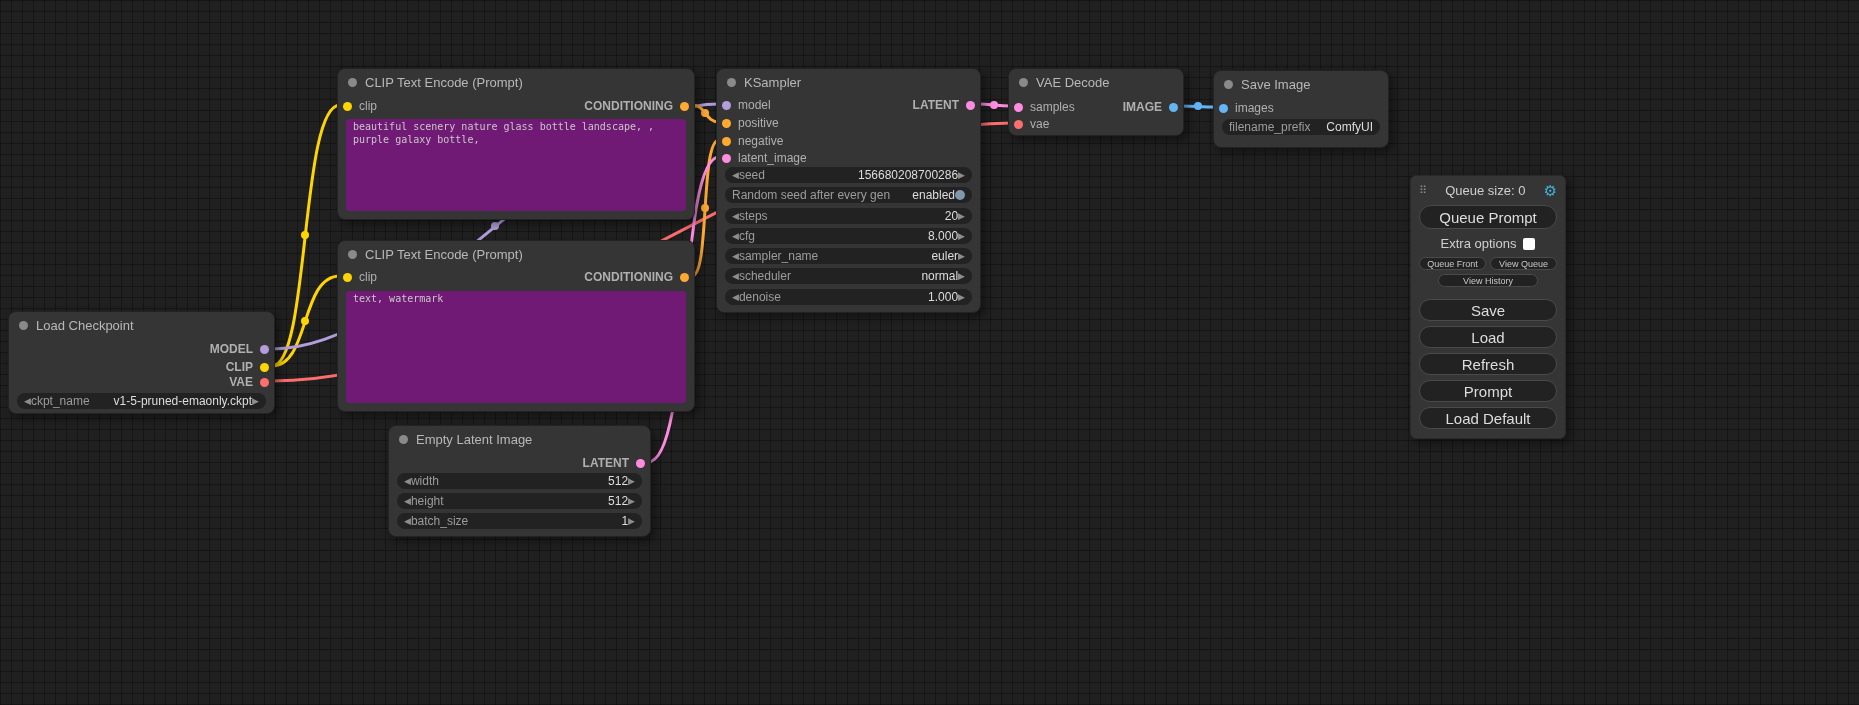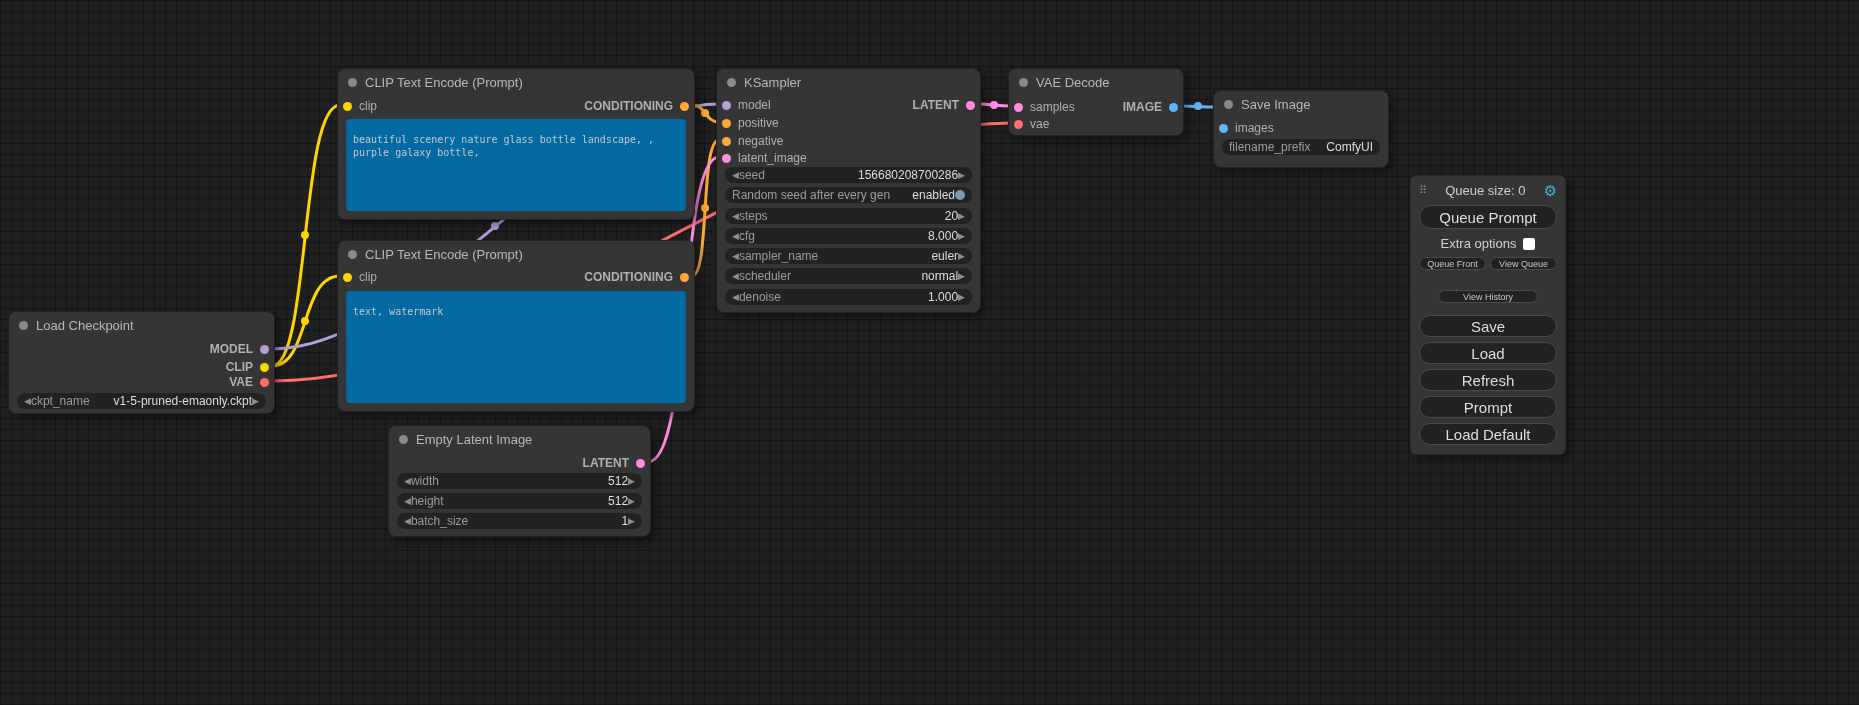--- a/index.html
+++ b/index.html
@@ -47,22 +47,22 @@
     display:flex; align-items:center; gap:0;
     padding:0 7px; font-size:12px; line-height:16px; white-space:nowrap;
   }
   .wlabel { color:#9c9c9c; }
   .wvalue { margin-left:auto; color:#ddd; }
   .warrow { color:#8d8d8d; font-size:9px; line-height:16px; }
   .toggle-knob { width:10px; height:10px; border-radius:50%; background:#7f98ad; flex:none; }
 
   .textarea {
     position:absolute; left:8px; right:8px; bottom:8px;
-    background:#0369a1; border-radius:4px;
-    padding:14px 7px;
+    background:#701a75; border-radius:4px;
+    padding:1px 7px;
     font-family:"DejaVu Sans Mono", monospace;
     font-size:10px; line-height:13px; color:#c8c8c8;
     white-space:pre-wrap; overflow:hidden;
   }
 
   .queue-panel {
     position:absolute; left:1410px; top:175px; width:156px; z-index:3;
     background:#353535; border:1px solid #2a2a2a; border-radius:6px;
     box-shadow:4px 4px 10px rgba(0,0,0,.45);
     padding:3px 8px 9px;
@@ -79,21 +79,21 @@
   }
   .qp-btn.big { height:24px; font-size:15px; margin-top:4px; }
   .qp-extra { display:flex; align-items:center; justify-content:center; gap:7px; margin-top:7px; font-size:13px; color:#cfcfcf; }
   .qp-checkbox { width:12px; height:12px; background:#fff; border-radius:2px; cursor:pointer; }
   .qp-smallrow { display:flex; gap:4px; margin-top:6px; }
   .qp-small {
     flex:1; height:13px; background:#222; color:#c8c8c8;
     border:1px solid #4a4a4a; border-radius:8px;
     font-family:inherit; font-size:9px; line-height:10px; text-align:center; cursor:pointer; padding:0 2px;
   }
-  .qp-small.center { flex:none; display:block; width:72%; margin:20px auto 0; }
+  .qp-small.center { flex:none; display:block; width:72%; margin:4px auto 0; }
   .qp-group { margin-top:12px; }
 </style>
 </head>
 <body>
 
 <svg class="wires" width="1859" height="705">
   <path d="M272,366 C310,366 300,105 340,105" stroke="#ffd500"></path>
   <path d="M272,366 C310,366 300,276 340,276" stroke="#ffd500"></path>
   <path d="M272,349 C420,349 570,104 719,104" stroke="#b39ddb"></path>
   <path d="M272,381 C520,381 760,123 1011,123" stroke="#ff6e6e"></path>
@@ -280,21 +280,21 @@
   <div class="port in" style="top:55px">
     <span class="port-dot c-vae"></span>
     <span class="port-label">vae</span>
   </div>
   <div class="port out" style="top:38px">
     <span class="port-label">IMAGE</span>
     <span class="port-dot c-image"></span>
   </div>
 </div>
 
-<div class="node" style="left:1213px; top:70px; width:176px; height:78px;margin-top:20px;">
+<div class="node" style="left:1213px; top:70px; width:176px; height:78px;">
   <div class="node-header">
     <span class="collapse-dot"></span>
     <span class="node-title">Save Image</span>
   </div>
   <div class="port in" style="top:37px">
     <span class="port-dot c-image"></span>
     <span class="port-label">images</span>
   </div>
   <div class="widget" style="top:48px">
     <span class="wlabel">filename_prefix</span>

